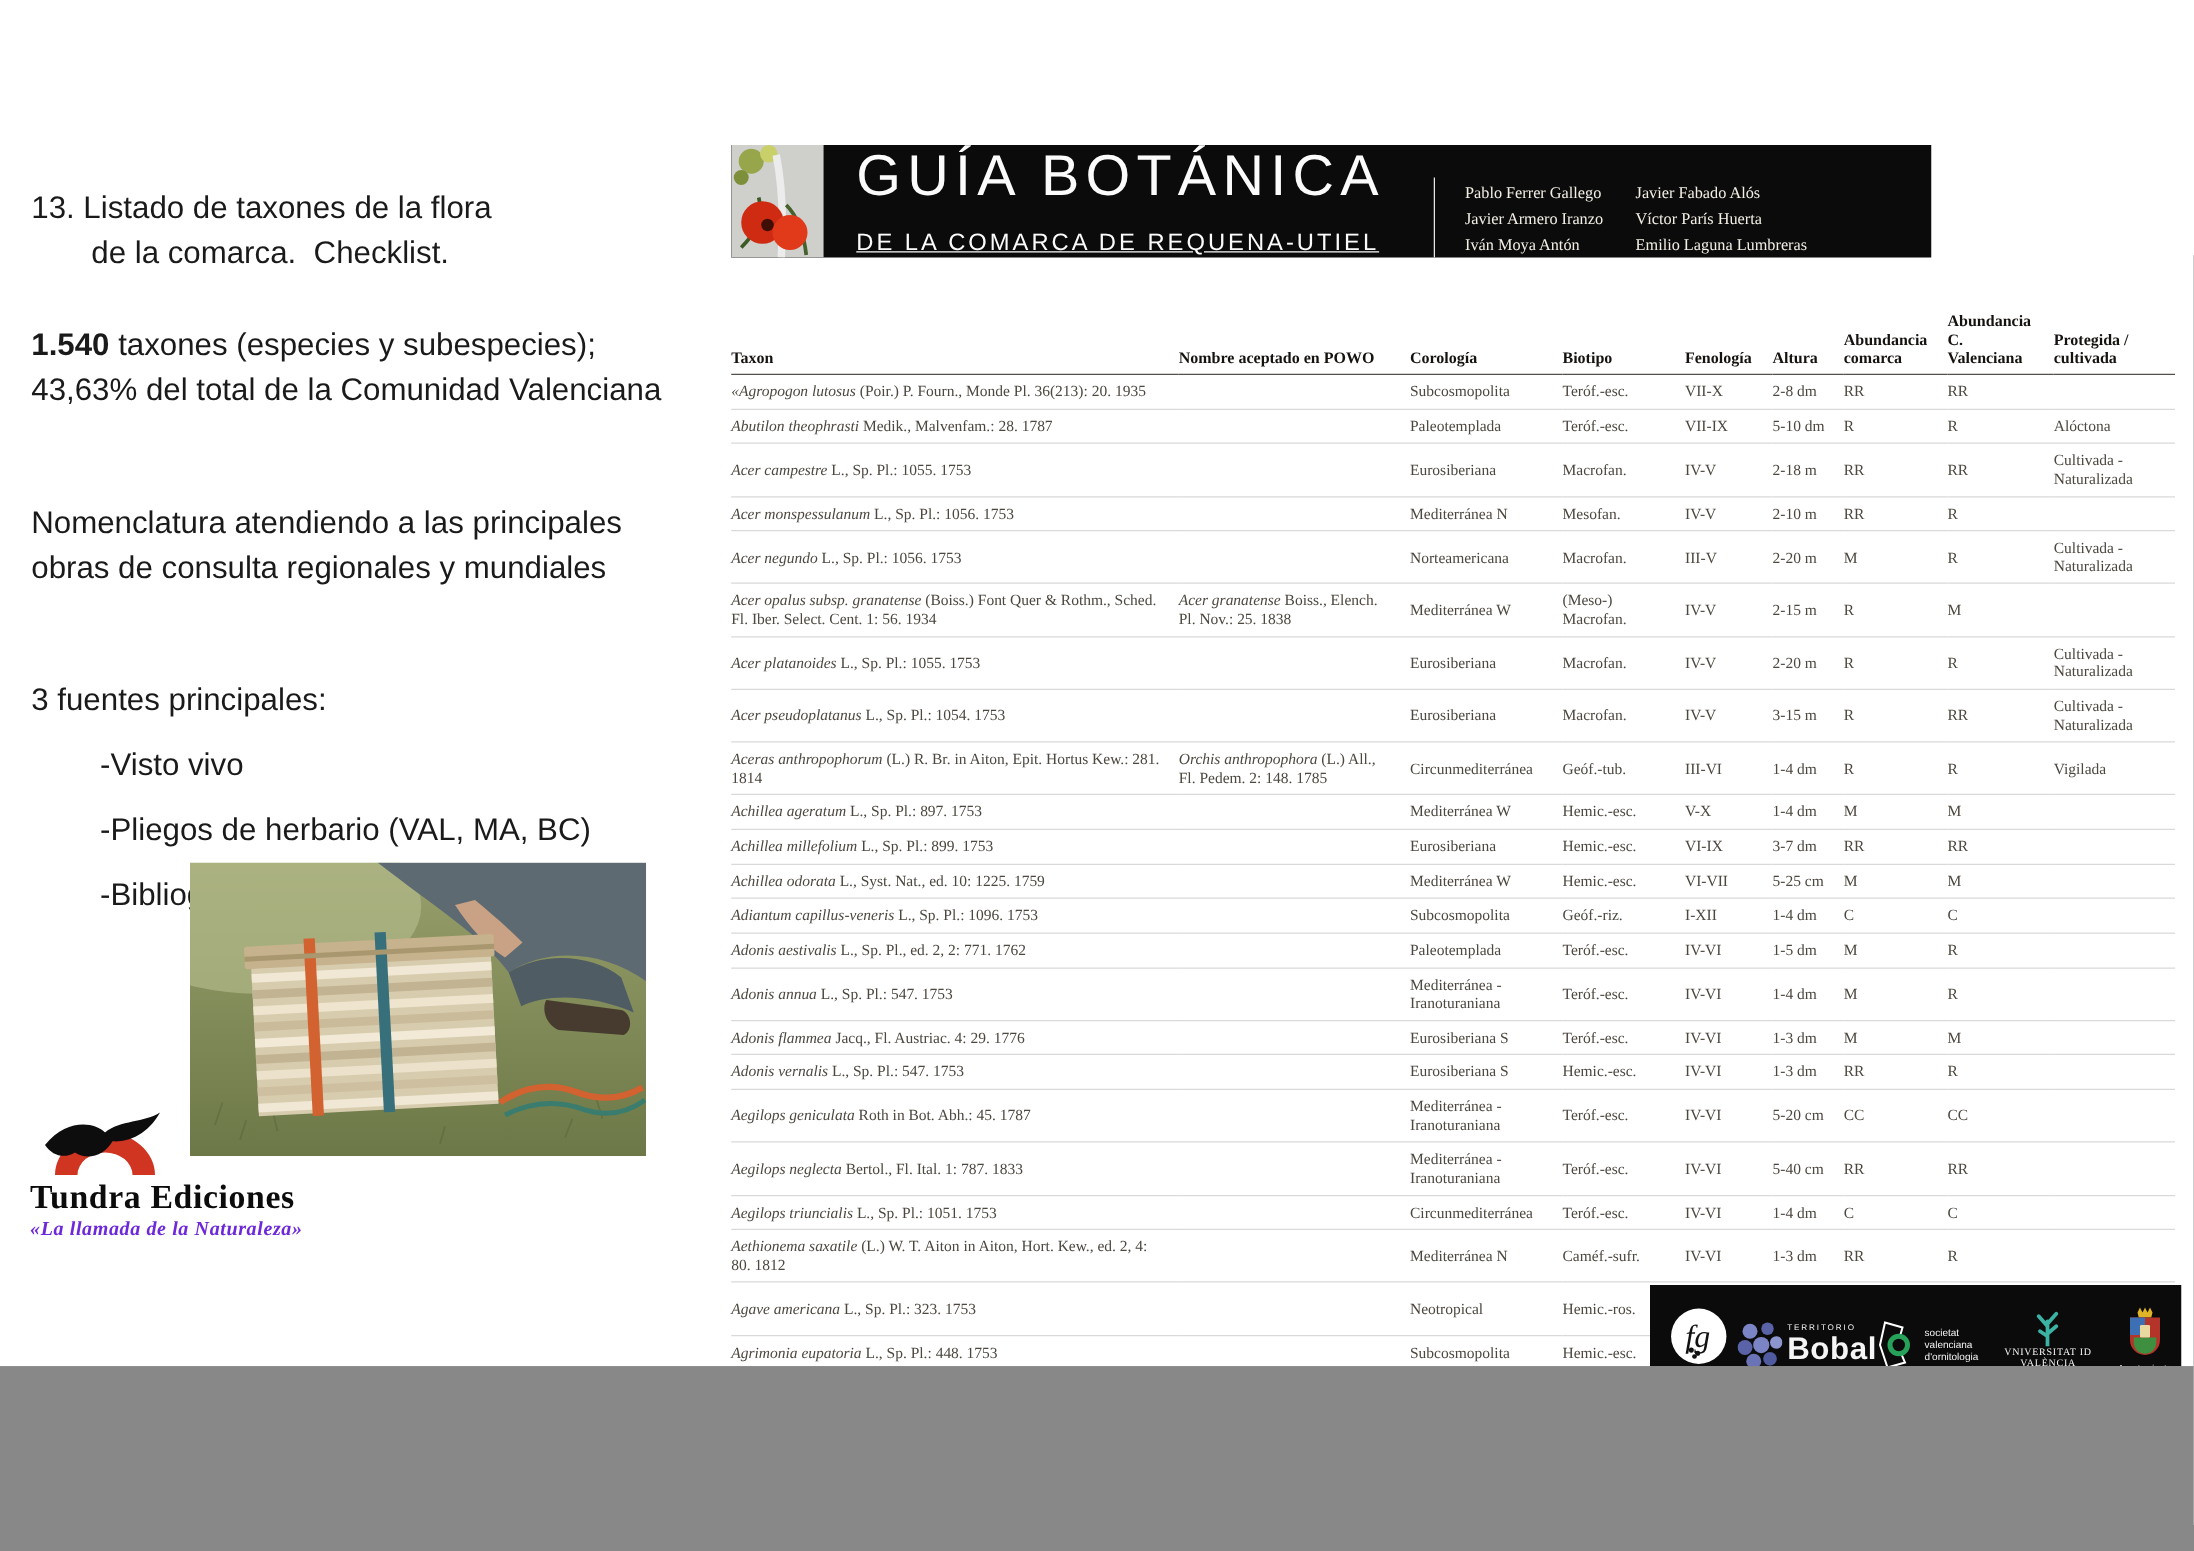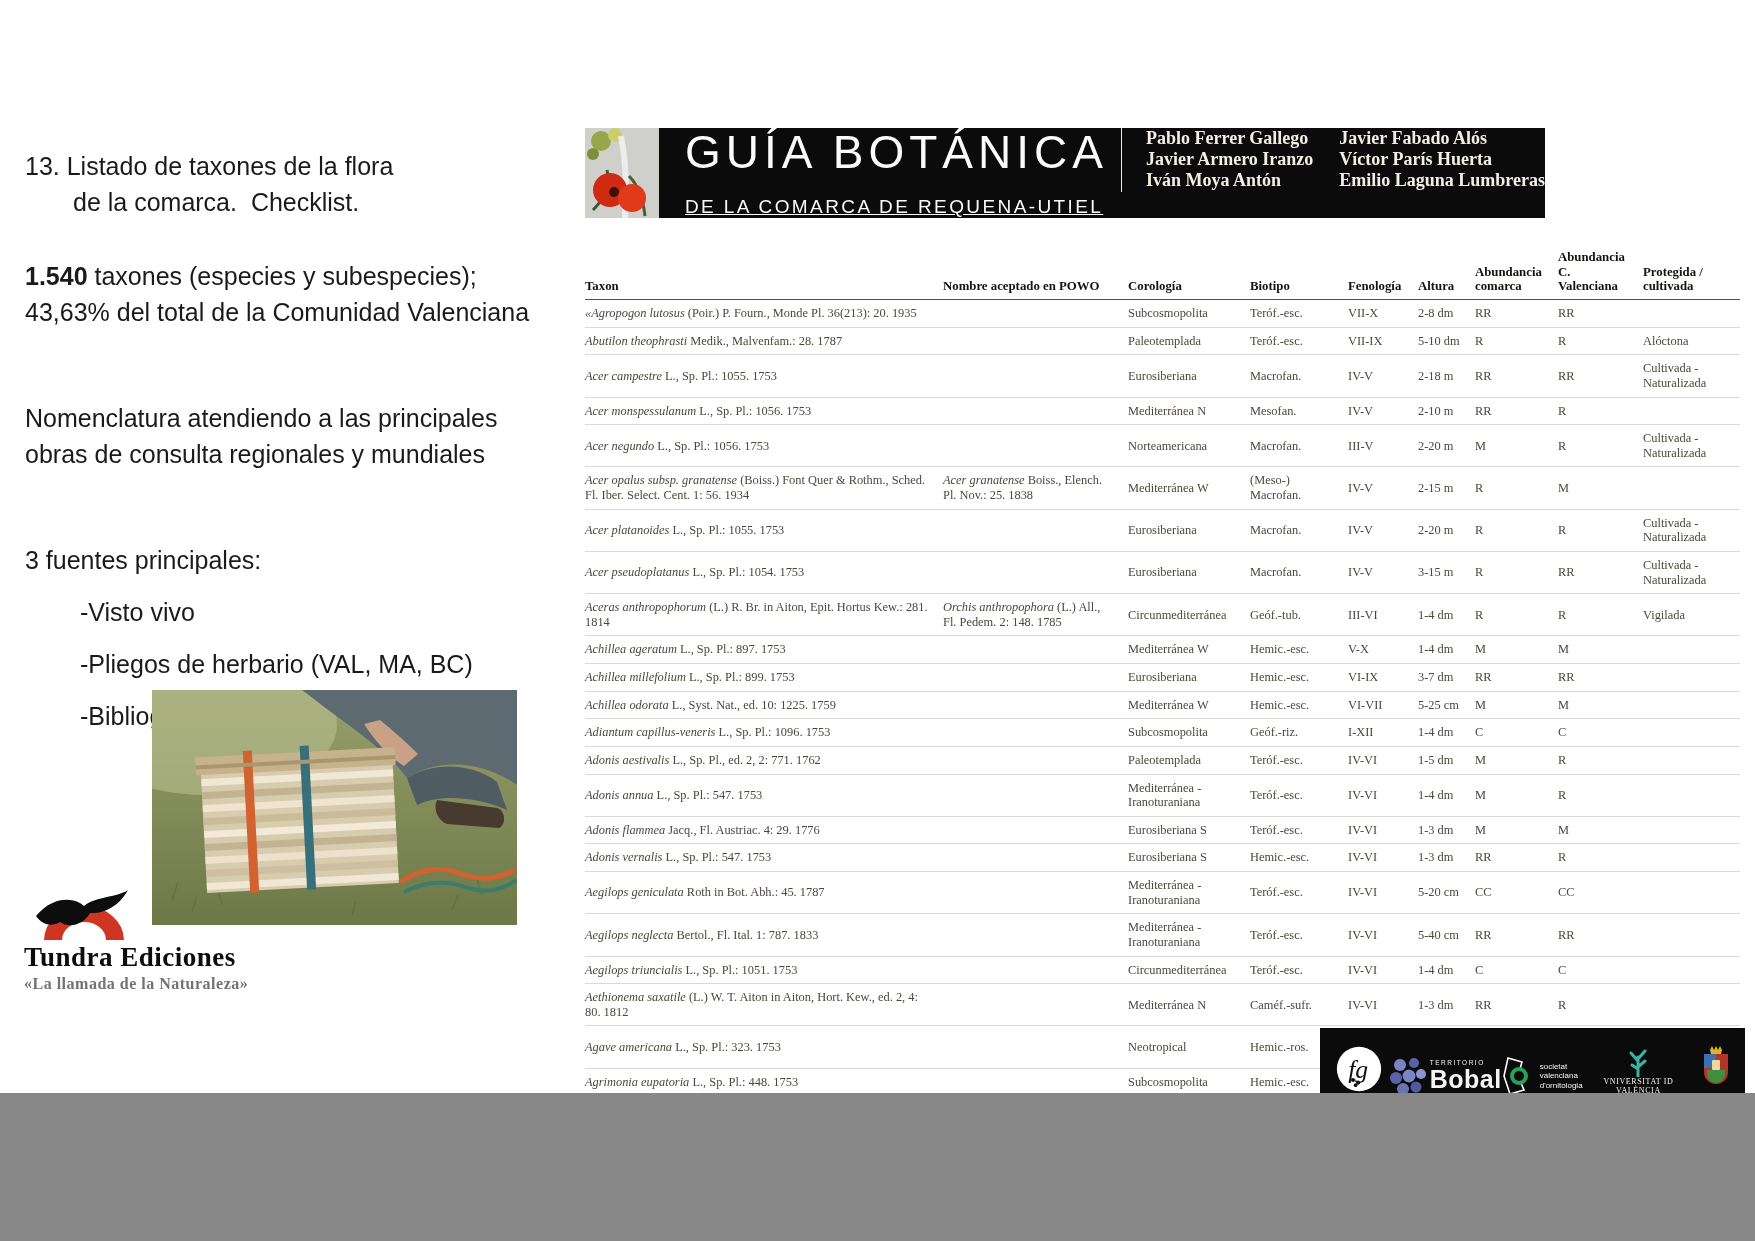--- a/index.html
+++ b/index.html
@@ -20,36 +20,36 @@
   .b{font-weight:bold;}
 
   
   .photo{position:absolute;left:152px;top:690px;width:365px;height:235px;overflow:hidden;}
 
   
   .tundra{position:absolute;left:24px;top:886px;width:230px;}
   .tundra .bird{display:block;margin-left:8px;}
   .tundra .name{font-family:"Liberation Serif",serif;font-weight:bold;font-size:27px;
                 color:#0c0c0c;letter-spacing:.5px;margin-top:-6px;}
-  .tundra .tagline{font-family:"Liberation Serif",serif;font-weight:bold;
-                   font-size:16px;color:#737373;margin-top:2px;letter-spacing:.5px;}
+  .tundra .tagline{font-family:"Liberation Serif",serif;font-style:italic;font-weight:bold;
+                   font-size:16px;color:#6d28d9;margin-top:2px;letter-spacing:.5px;}
 
   
-  .banner{position:absolute;left:585px;top:128px;width:960px;height:90px;background:#0b0b0b;
-          display:flex;align-items:flex-start;}
+  .banner{position:absolute;left:585px;top:116px;width:960px;height:90px;background:#0b0b0b;
+          display:flex;align-items:flex-end;}
   .banner .poppy{flex:0 0 74px;height:90px;}
   .banner .titleblock{margin-left:26px;width:452px;color:#fbfbfb;}
   .banner .title{font-family:"Liberation Sans",sans-serif;font-weight:300;font-size:46px;
                  letter-spacing:5px;line-height:48px;white-space:nowrap;}
   .banner .subtitle{font-family:"Liberation Sans",sans-serif;font-weight:300;font-size:19px;
                     letter-spacing:2.4px;margin-top:20px;white-space:nowrap;text-decoration:underline;}
   .banner .divider{width:1px;height:64px;background:#e8e8e8;margin:0 24px 0 10px;}
   .banner .authors{display:flex;gap:26px;color:#f3efe6;font-family:"Liberation Serif",serif;}
   .banner .authors ul{list-style:none;margin:0;padding:0;}
-  .banner .authors li{font-size:18px;line-height:21px;white-space:nowrap;font-weight:bold;}
+  .banner .authors li{font-size:13px;line-height:21px;white-space:nowrap;}
 
   
   .taxa{position:absolute;left:585px;top:248px;width:1155px;}
   table{border-collapse:collapse;table-layout:fixed;width:1155px;
         font-family:"Liberation Serif",serif;}
   th{font-size:12.8px;font-weight:700;color:#15120f;text-align:left;vertical-align:bottom;
      padding:2px 12px 5px 0;line-height:1.15;border-bottom:1.6px solid #55504a;}
   td{font-size:12.4px;color:#4c473f;vertical-align:middle;padding:6px 12px 6px 0;
      line-height:1.18;border-bottom:1px solid #d9d9d9;word-wrap:break-word;}
   td i{font-style:italic;}

